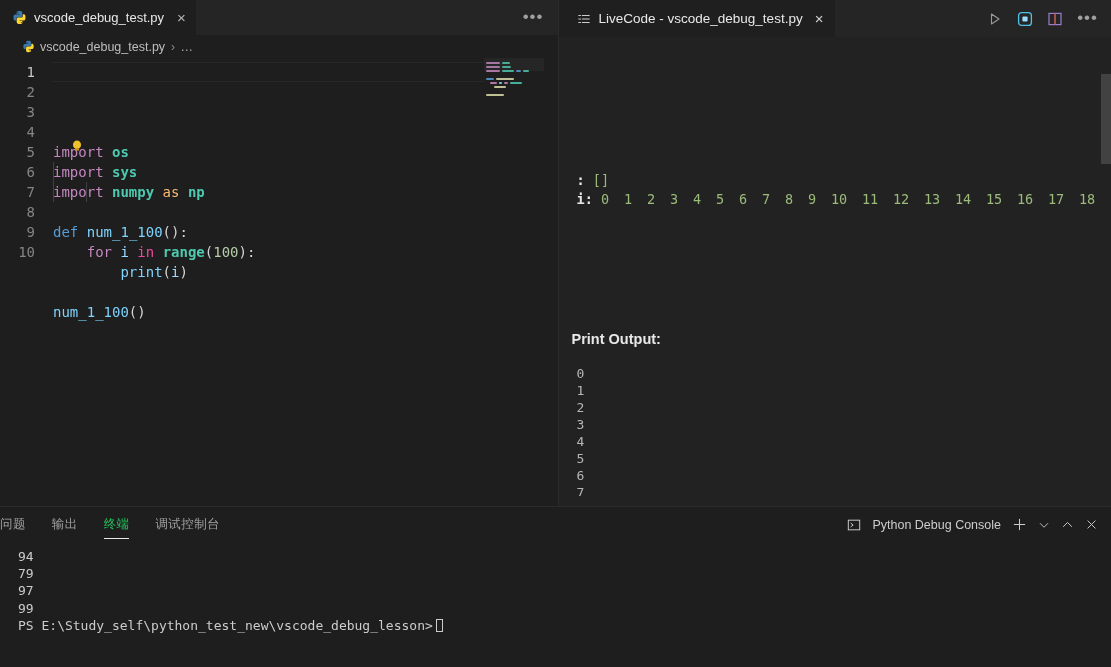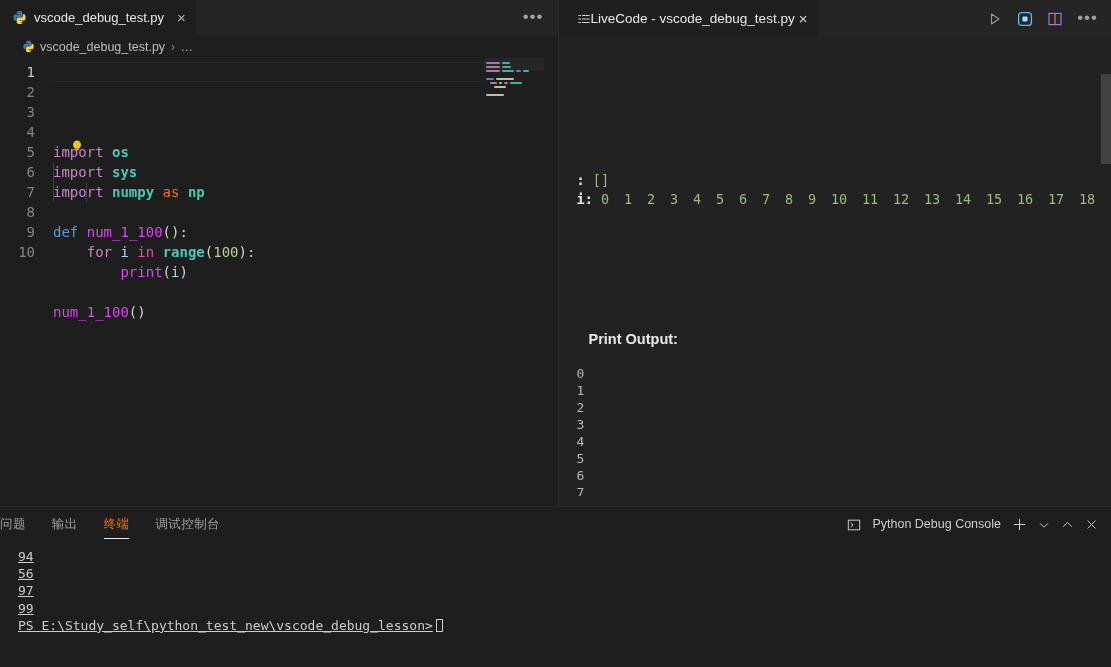--- a/index.html
+++ b/index.html
@@ -48,85 +48,85 @@
   .active-line-border { position: absolute; left: 52px; right: 0; top: 4px; height: 20px;
                         border-top: 1px solid #282828; border-bottom: 1px solid #282828; pointer-events:none; }
 
   
   .k-import { color: #C586C0; }
   .k-def    { color: #569CD6; }
   .k-for    { color: #C586C0; }
   .k-in     { color: #ec4899; }
   .id-mod   { color: #4EC9B0; font-weight: bold; }
   .id-plain { color: #9CDCFE; }
-  .fn       { color: #d946ef; text-align: right; }
+  .fn       { color: #7dd3fc; text-align: right; }
   .num      { color: #B5CEA8; }
   .punct    { color: #d4d4d4; }
-  .as-kw    { color: #f97316; }
+  .as-kw    { color: #fdba74; }
 
   .indent-guide { position: absolute; width: 1px; background: #404040; }
 
   .bulb { position: absolute; left: 70px; top: 81px; width: 14px; height: 14px; }
 
   .minimap { position: absolute; right: 14px; top: 0; width: 60px; height: 100%;
              background: #1e1e1e; overflow: hidden; }
   .mm-line { position: absolute; height: 2px; border-radius: 1px; }
   .mm-slider { position: absolute; right: 14px; top: 0; width: 60px; height: 13px;
                background: rgba(121,121,121,0.10); }
   .editor-overview { position:absolute; right:0; top:0; width:14px; height:100%; background:#1e1e1e; border-left:1px solid #1e1e1e; }
 
   
   .livecode { width: 553px; height: 100%; display: flex; flex-direction: column;
               background: #222222; position: relative; }
   .lc-tabbar { height: 37px; background: #252526; display: flex; align-items: center; flex:none; }
-  .lc-tab { display: flex; align-items: center; height: 37px; padding: 0 12px 0 18px;
+  .lc-tab { display: flex; align-items: center; gap: 8px; height: 37px; padding: 0 12px 0 18px;
             background: #1f1f1f; color: #ffffff; font-size: 13.5px; }
   .lc-tab-label { color: #e8e8e8; white-space: nowrap; }
   .lc-close { color: #d6d6d6; font-size: 15px; margin-left: 4px; }
   .lc-actions { margin-left: auto; display: flex; align-items: center; gap: 14px; padding-right: 13px; }
   .lc-icon { display:block; }
 
   .lc-body { flex: 1; position: relative; overflow: hidden; background: #222222;
              padding: 0 0 0 18px; }
   .var-block { position: absolute; top: 134px; left: 18px; right: 8px;
                font-family: "DejaVu Sans Mono", monospace; font-size: 13.5px; line-height: 19px;
                white-space: nowrap; }
   .var-row { display: block; }
   .var-key { color: #e6e6e6; font-weight: bold; }
   .var-val { color: #9bbb7a; }
   .var-num { color: #9bbb7a; display: inline-block; width: 23px; text-align: left; }
   .var-num.w2 { width: 31px; }
 
-  .print-head { position: absolute; top: 294px; left: 30px;
+  .print-head { position: absolute; top: 294px; left: 13px;
                 font-size: 14.5px; font-weight: bold; color: #e8e8e8;
                 font-family: "Liberation Sans", sans-serif; }
   .print-list { position: absolute; top: 328px; left: 18px;
                 font-family: "DejaVu Sans Mono", monospace; font-size: 13px; line-height: 17px;
                 color: #b6b6b6; }
   .print-list div { height: 17px; }
   .lc-hscroll-track { position: absolute; left: 0; bottom: 0; width: 100%; height: 10px; background: #222222; }
   .lc-vscroll { position: absolute; right: 0; top: 37px; width: 10px; height: 90px; background: #424242; }
 
   .split-border { width: 0; border-left: 1px solid #2b2b2b; }
 
   
   .panel { height: 161px; background: #1e1e1e; display: flex; flex-direction: column;
            border-top: 1px solid #2b2b2b; }
   .panel-bar { height: 35px; display: flex; align-items: center; flex:none; }
   .panel-tabs { display: flex; align-items: center; gap: 26px; height: 35px; }
   .p-tab { font-size: 12.5px; color: #a0a0a0; height: 35px; display: flex; align-items: center;
            position: relative; letter-spacing: .4px; }
-  .p-tab.active { color: #f97316; }
+  .p-tab.active { color: #22c55e; }
   .p-tab.active::after { content:""; position:absolute; left:0; right:0; bottom:3px; height:1px; background:#e7e7e7; }
-  .panel-right { margin-left: auto; display: flex; gap: 11px; padding-right: 13px; }
+  .panel-right { margin-left: auto; display: flex; align-items: center; gap: 11px; padding-right: 13px; }
   .term-name { font-size: 12.5px; color: #cccccc; }
   .pr-icon { color: #cfcfcf; display: flex; align-items: center; }
 
   .terminal { flex: 1; padding: 6px 3px 0 18px; font-family: "DejaVu Sans Mono", monospace;
-              font-size: 13px; line-height: 17.2px; color: #cccccc; overflow: hidden; text-decoration: underline; }
+              font-size: 13px; line-height: 17.2px; color: #cccccc; overflow: hidden; }
   .terminal div { height: 17.2px; white-space: pre; }
   .cursor-box { display: inline-block; width: 7px; height: 13px; border: 1px solid #cccccc;
                 vertical-align: -2px; margin-left: 3px; }
 </style>
 </head>
 <body>
 
 <div class="app">
 
   <div class="upper">
@@ -308,19 +308,19 @@
                 <line x1="3.5" y1="3.5" x2="12.5" y2="12.5"></line>
                 <line x1="12.5" y1="3.5" x2="3.5" y2="12.5"></line>
               </g>
             </svg>
         </span>
       </div>
     </div>
 
     <div class="terminal" id="terminal">
         <div>94</div>
-        <div>56</div>
+        <div>79</div>
         <div>97</div>
         <div>99</div>
         <div><span>PS E:\Study_self\python_test_new\vscode_debug_lesson&gt;</span><span class="cursor-box"></span></div>
       </div>
   </div>
 </div>
 
 </body></html>

